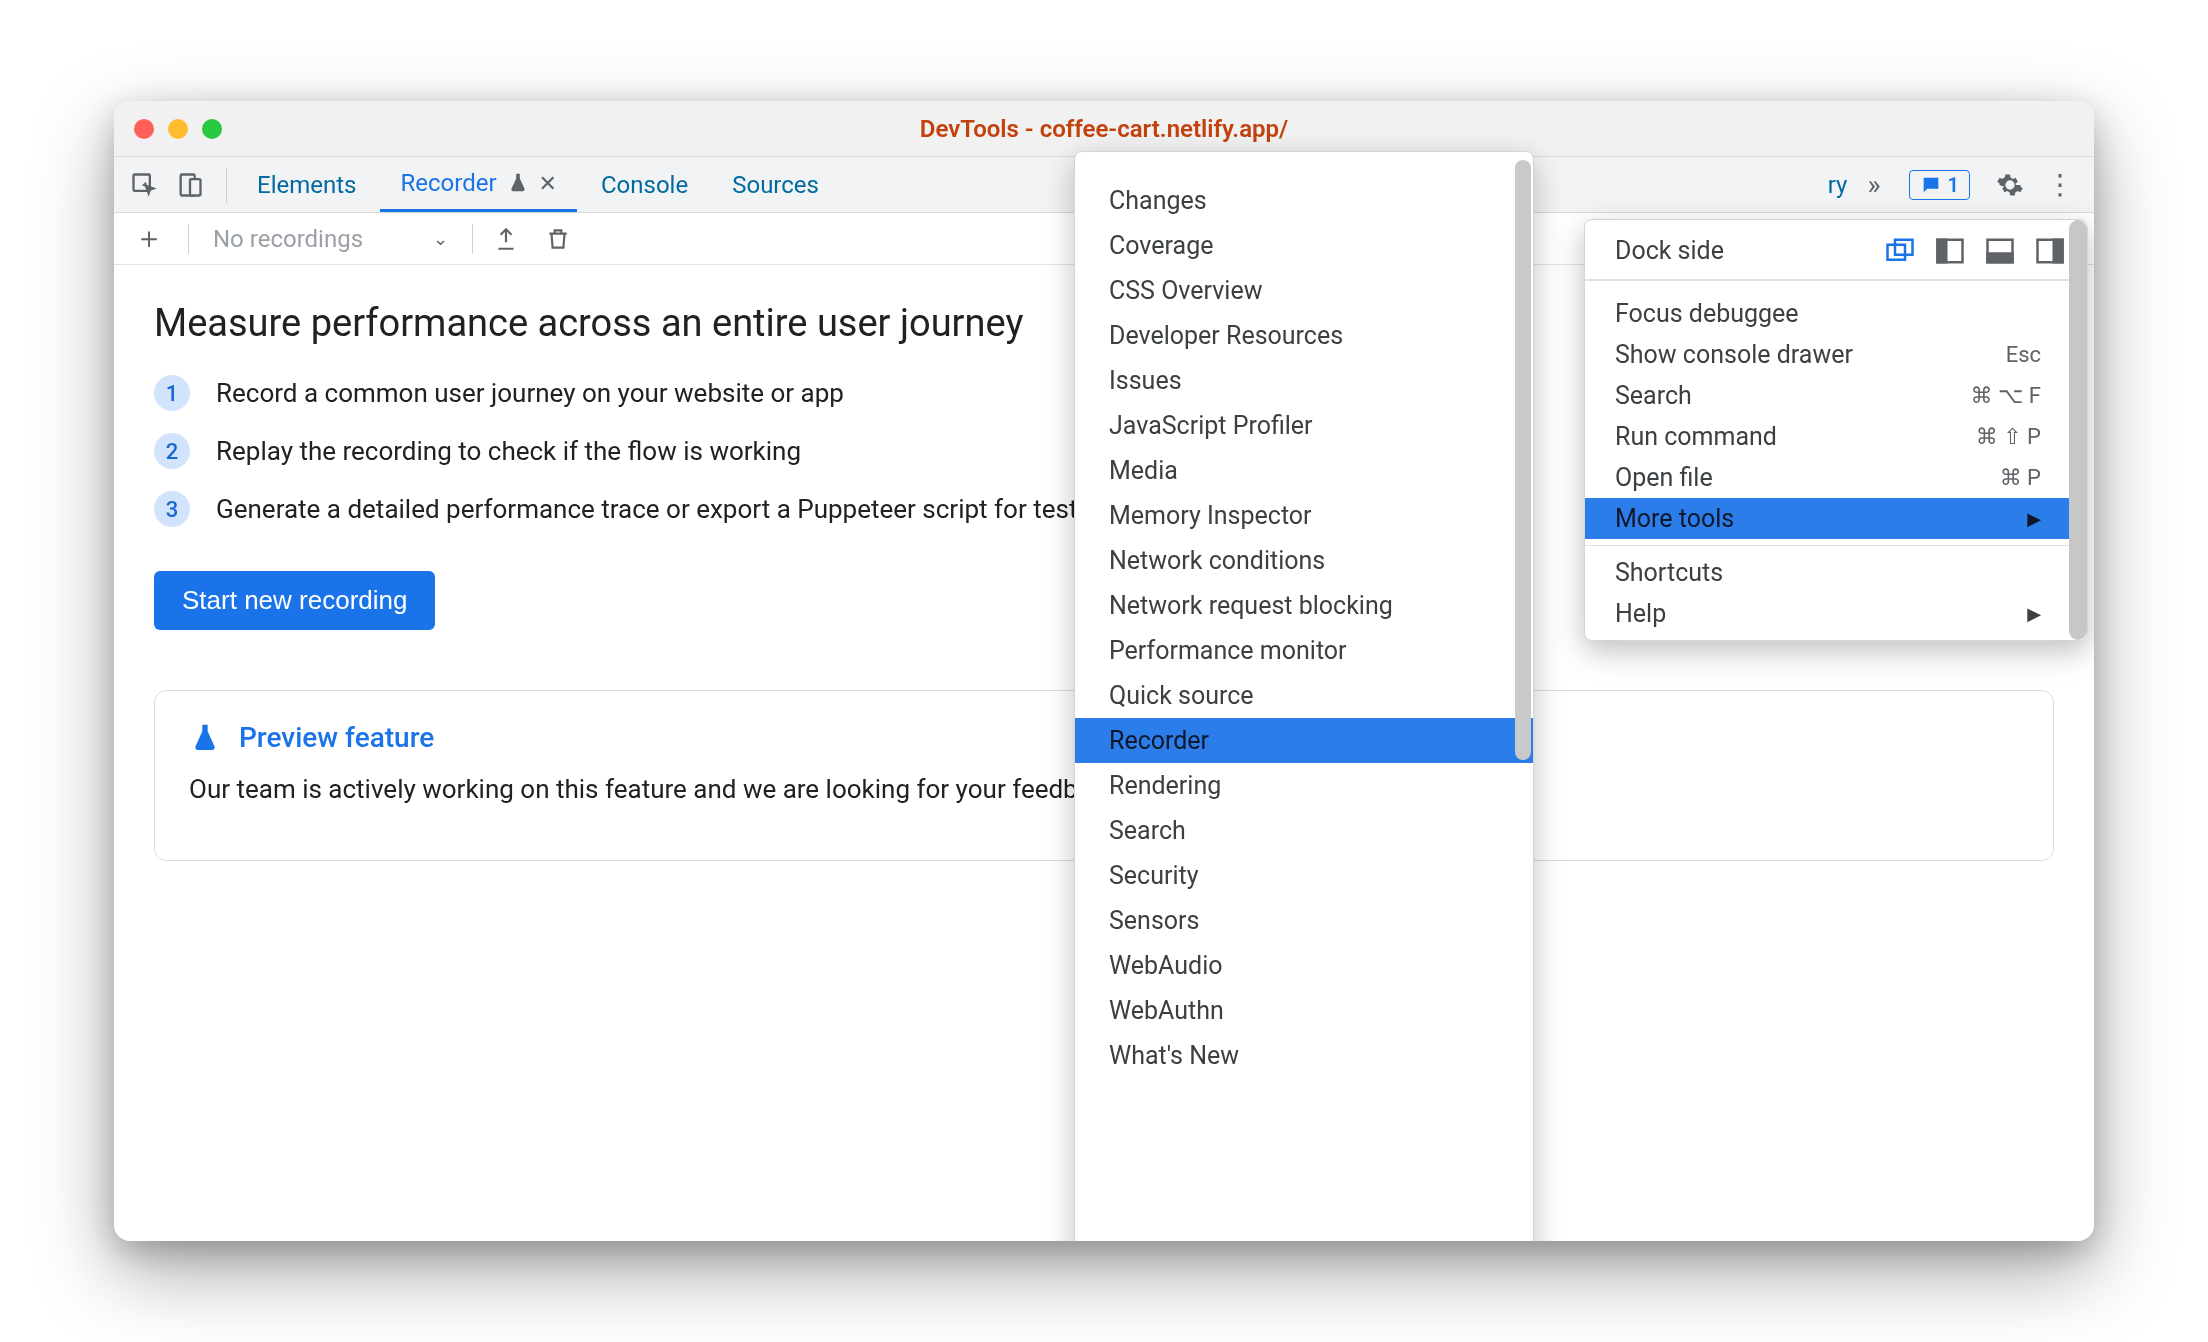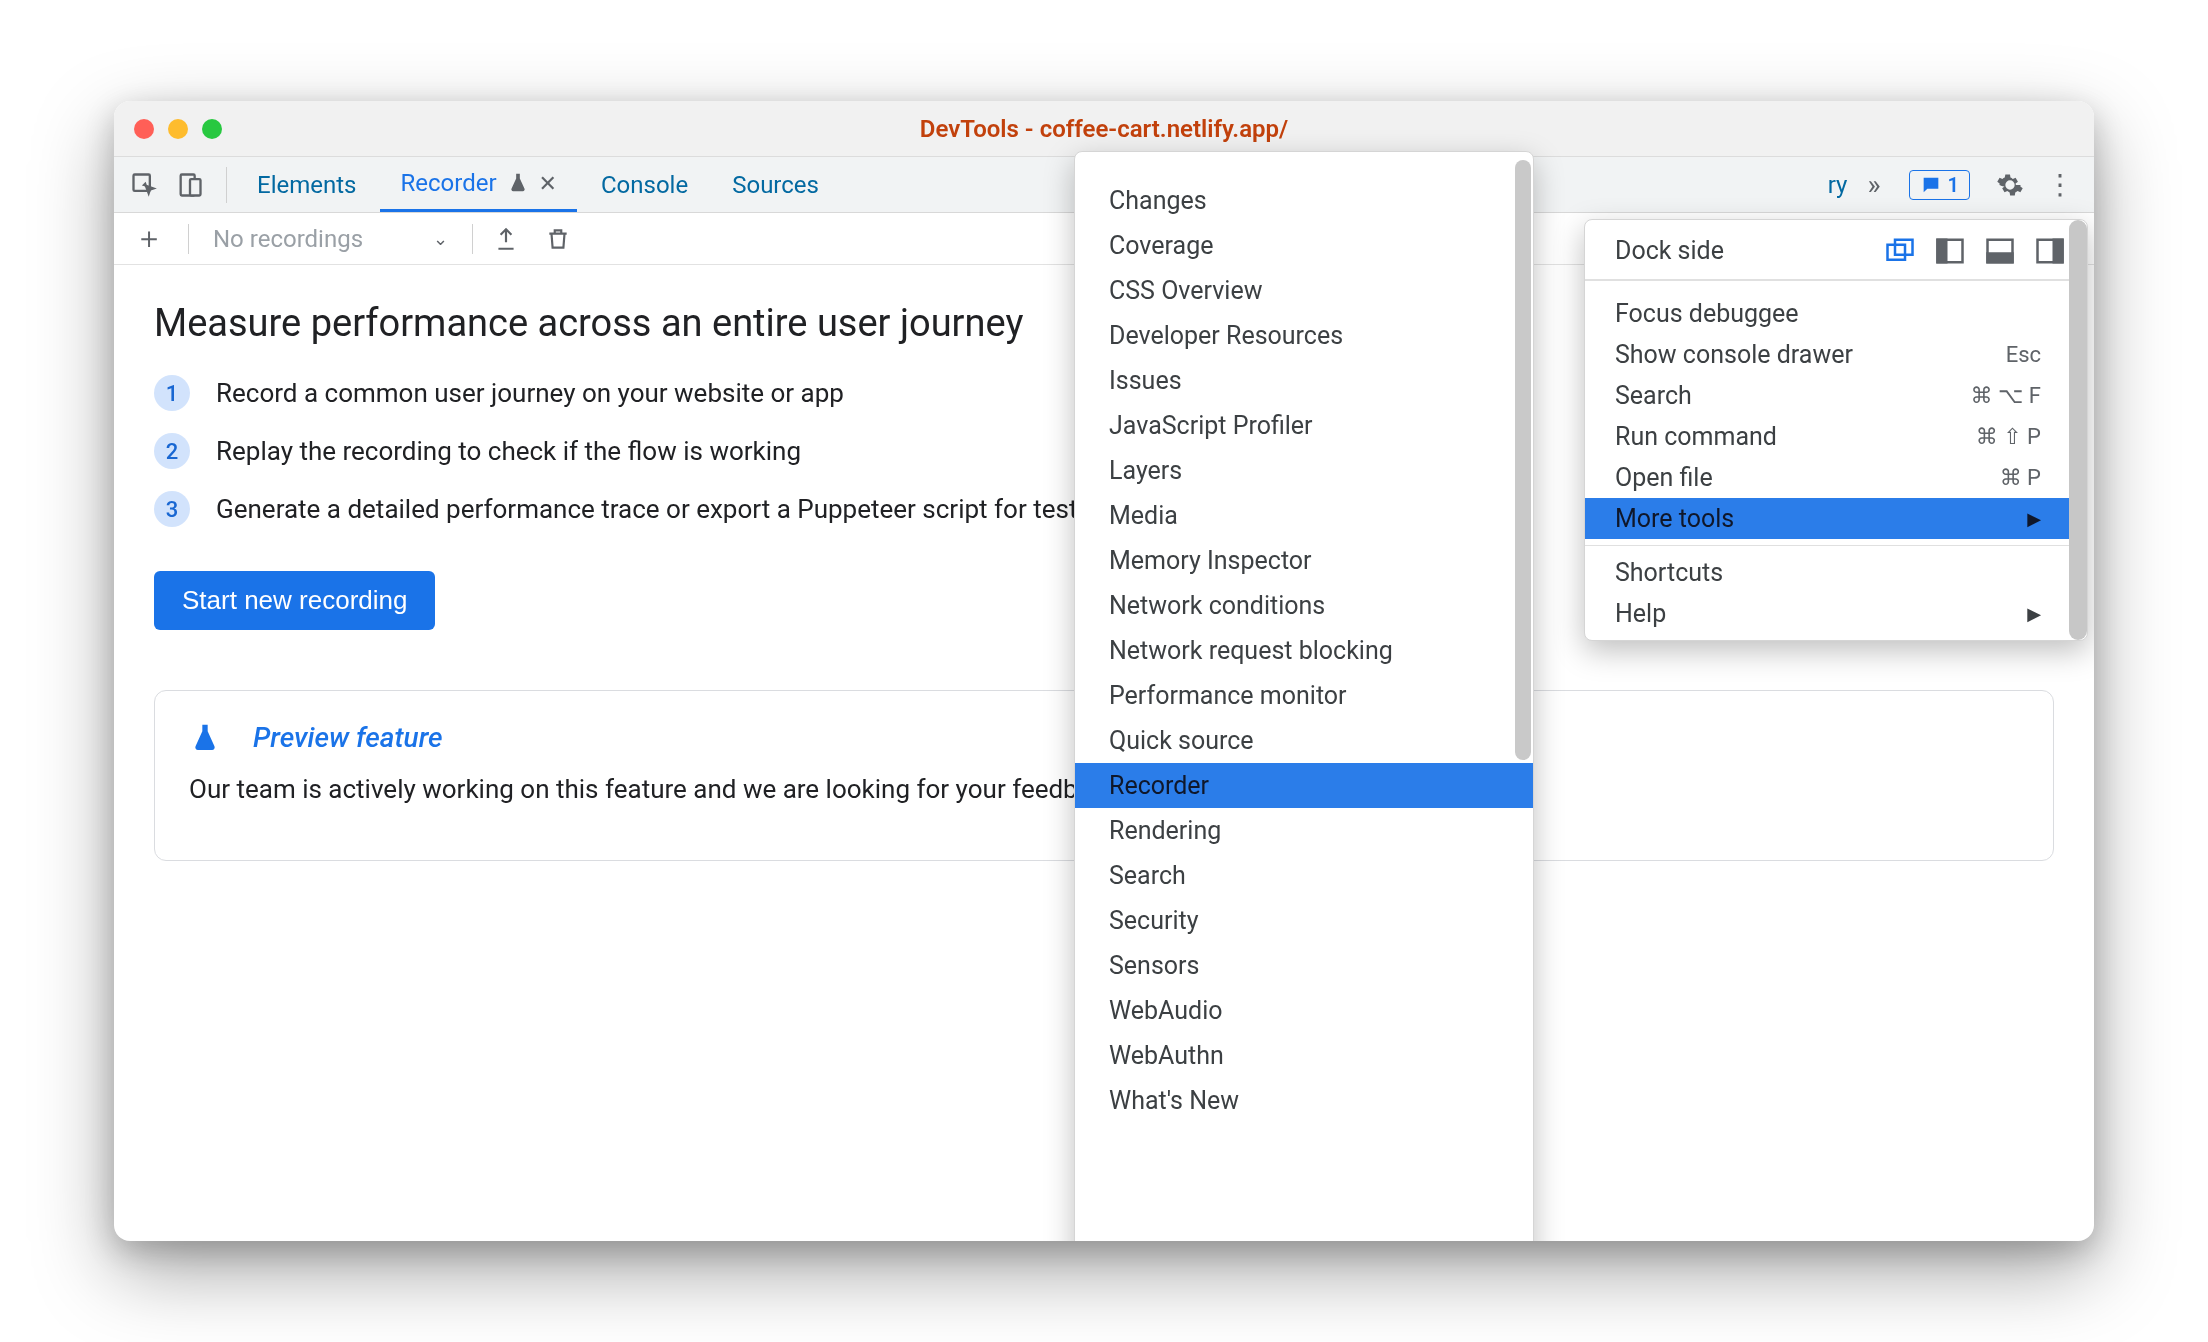--- a/index.html
+++ b/index.html
@@ -109,21 +109,21 @@
   .start-btn {
     background:#1a73e8; color:#fff; border:none;
     font-size:26px; font-weight:500;
     padding: 14px 28px; border-radius:6px; cursor:pointer;
   }
   .preview-card {
     margin-top: 60px;
     border:1px solid #dadce0; border-radius:12px;
     padding: 30px 34px;
   }
-  .preview-header { display:flex; align-items:center; gap:32px; color:#1a73e8; font-size:28px; font-weight:500; margin-bottom:20px;font-style:italic;}
+  .preview-header { display:flex; align-items:center; gap:18px; color:#1a73e8; font-size:28px; font-weight:500; margin-bottom:20px;}
   .preview-card p { font-size:26px; color:#202124; margin-bottom:26px;}
   .preview-media { display:flex; align-items:center; gap:40px;}
   .preview-thumb {
     width:340px; height:70px; background:#c8d9f5; border-radius:10px;
     position:relative; overflow:hidden;
     background: linear-gradient(180deg,#d6e4fb 0%, #d6e4fb 55%, #b9d0f4 55%, #b9d0f4 100%);
   }
   .preview-media .vd { font-size:26px; color:#202124;}
   
   .menu {
@@ -378,21 +378,20 @@
   <div class="menu submenu">
     <div class="submenu-inner" id="submenu-inner">
         <div style="position: relative; top: -36px;">
           <div class="item">Animations</div>
           <div class="item">Changes</div>
           <div class="item">Coverage</div>
           <div class="item">CSS Overview</div>
           <div class="item">Developer Resources</div>
           <div class="item">Issues</div>
           <div class="item">JavaScript Profiler</div>
-          <div class="item">Layers</div>
           <div class="item">Media</div>
           <div class="item">Memory Inspector</div>
           <div class="item">Network conditions</div>
           <div class="item">Network request blocking</div>
           <div class="item">Performance monitor</div>
           <div class="item">Quick source</div>
           <div class="item highlight">Recorder</div>
           <div class="item">Rendering</div>
           <div class="item">Search</div>
           <div class="item">Security</div>

